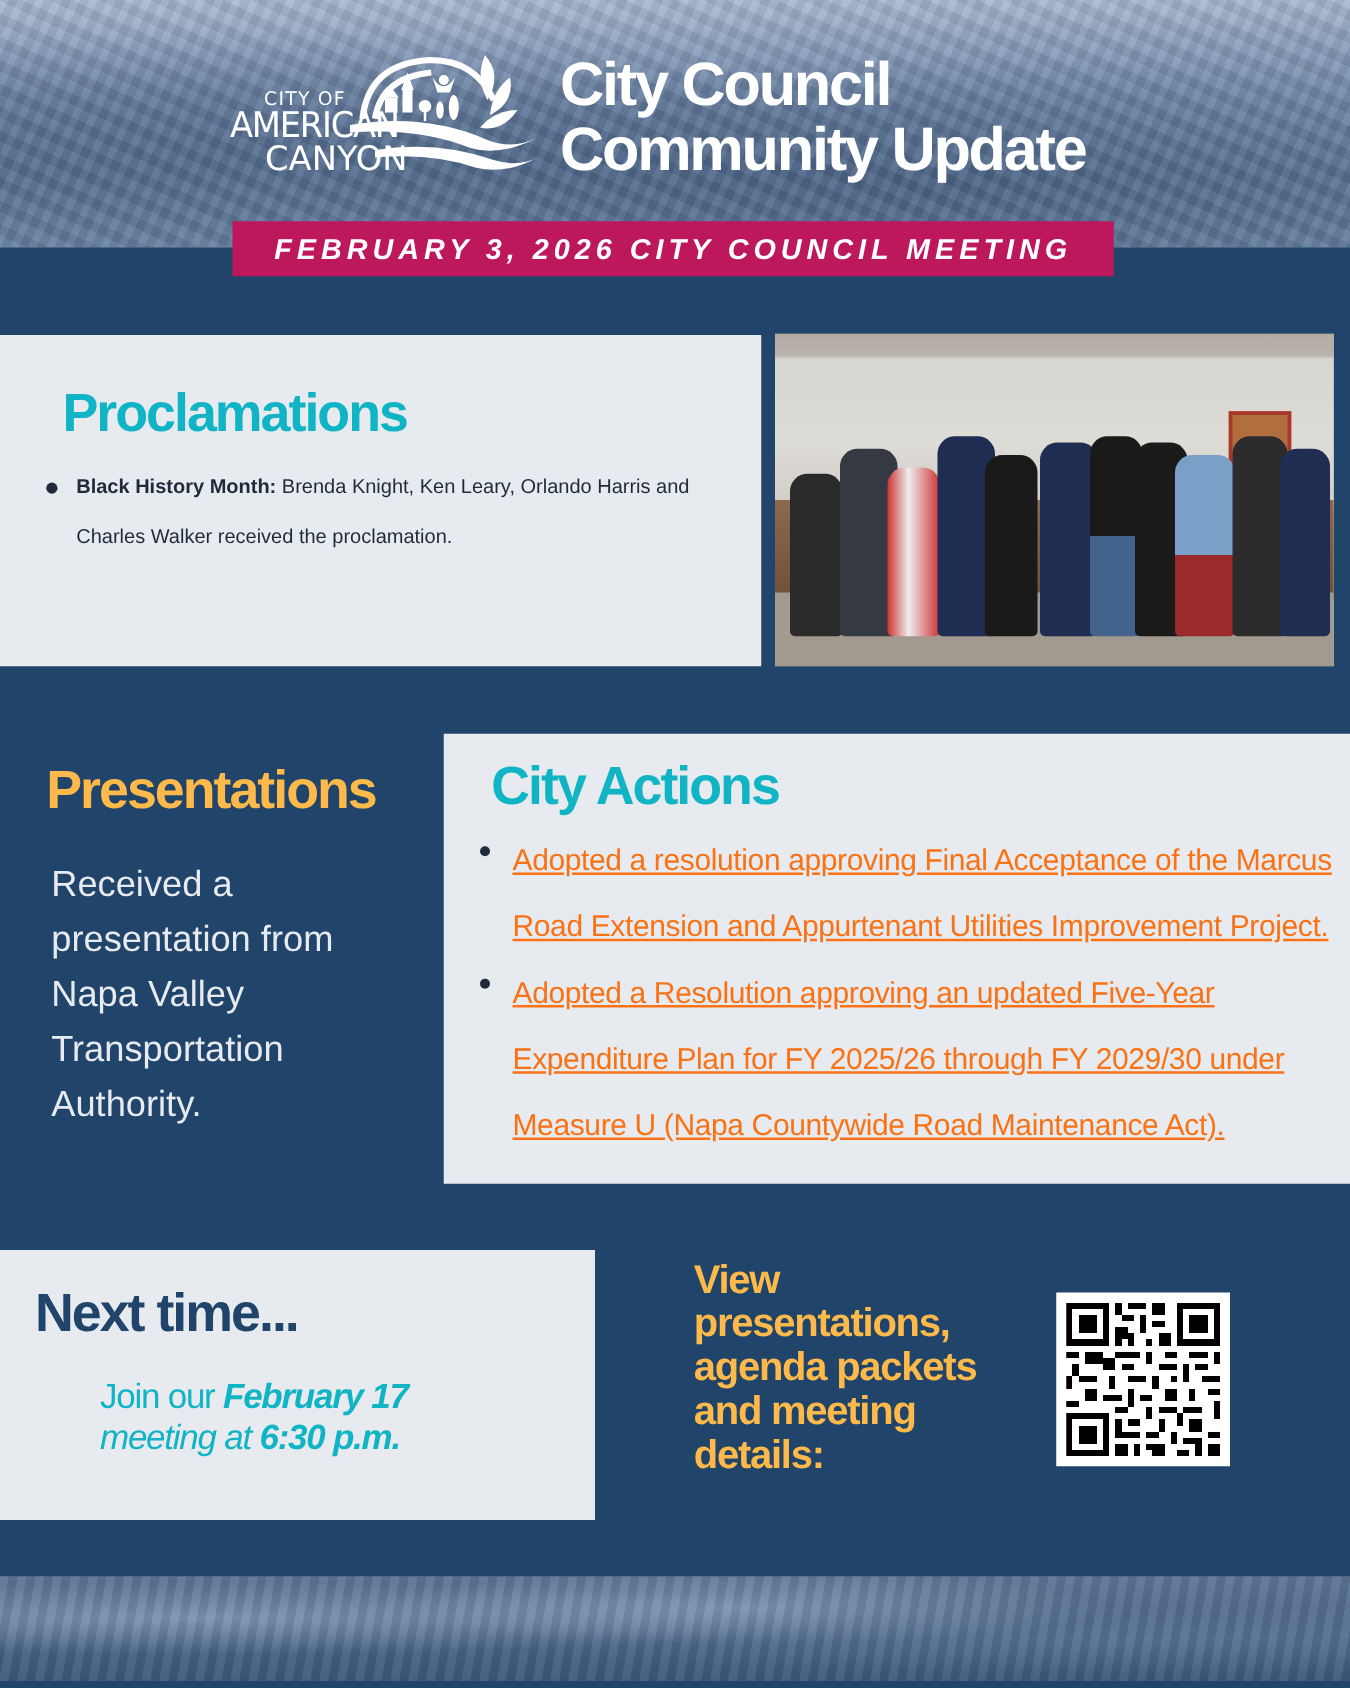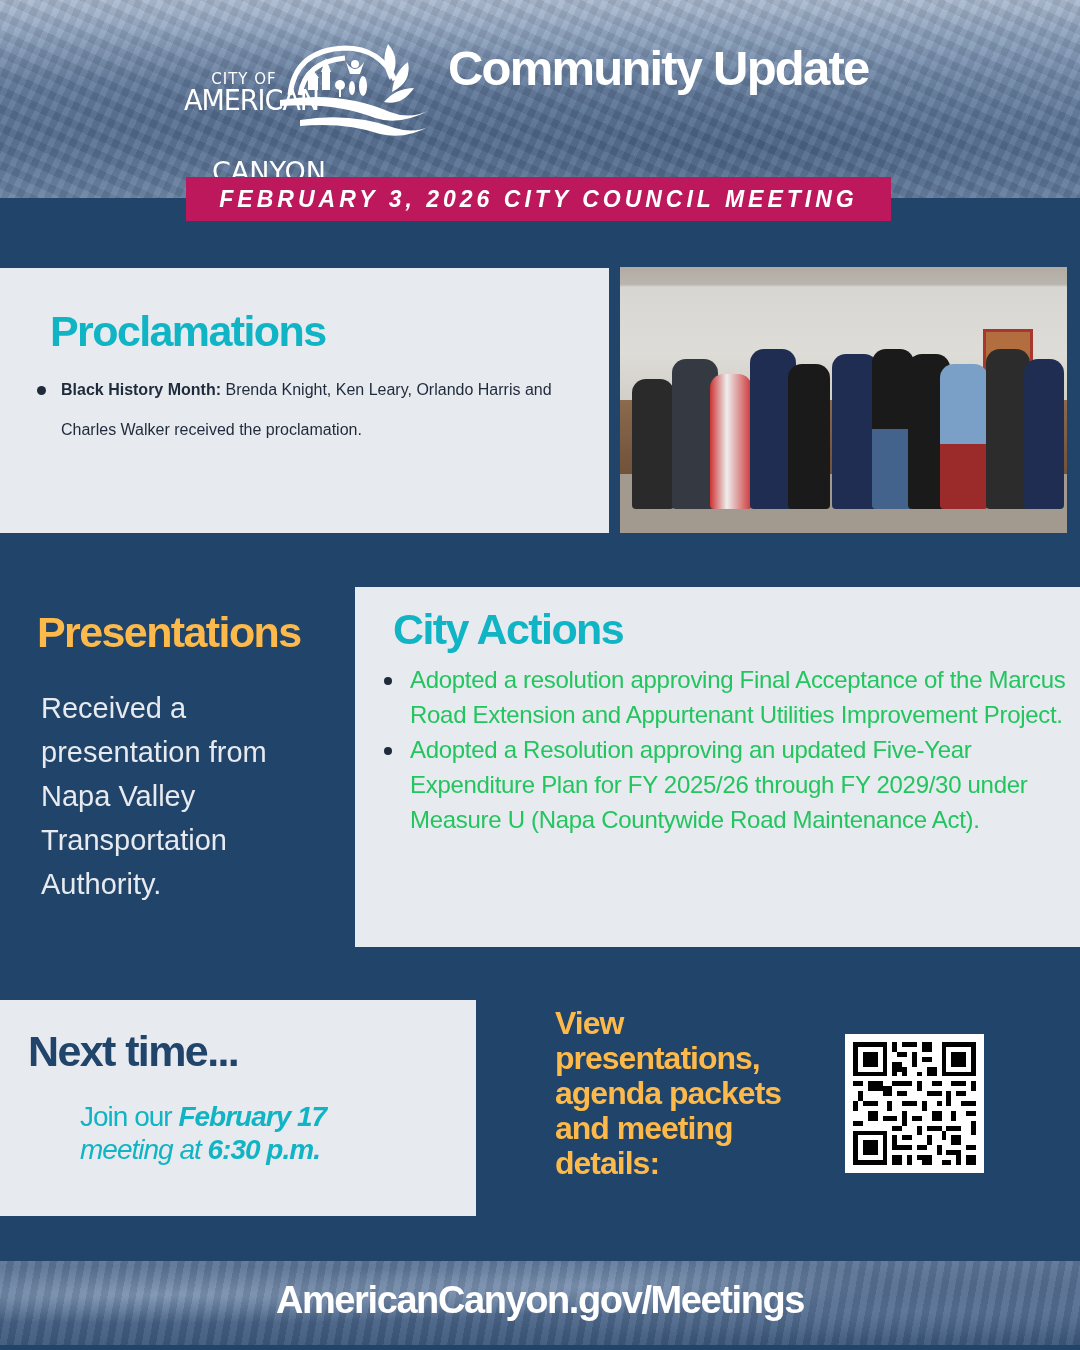--- a/index.html
+++ b/index.html
@@ -28,21 +28,21 @@
   .logo {
     position: absolute; left: 184px; top: 40px; width: 246px; height: 110px;
   }
   .logo-text {
     position: absolute; left: 0; top: 32px; width: 120px;
     color: #ffffff; text-align: center; line-height: 1;
     font-family: "DejaVu Sans", sans-serif;
   }
   .logo-text .cityof { font-size: 15px; letter-spacing: 1px; display: block; }
   .logo-text .american { font-size: 27px; letter-spacing: -1px; display: block; transform: scaleY(1.05); }
-  .logo-text .canyon { font-size: 27px; letter-spacing: 0px; display: block; padding-left: 28px; margin-top: 44px; }
+  .logo-text .canyon { font-size: 27px; letter-spacing: 0px; display: block; padding-left: 28px; }
   .logo svg { position: absolute; left: 96px; top: 0; }
   .title {
     position: absolute; left: 448px; top: 42px;
     color: #ffffff; font-weight: bold; font-size: 49px; line-height: 52px;
     letter-spacing: -1.8px;
   }
   .date-banner {
     position: absolute; left: 186px; top: 177px; width: 705px; height: 44px;
     background: #be185d; color: #ffffff;
     font-weight: bold; font-style: italic; font-size: 23px; letter-spacing: 4px;
@@ -76,22 +76,23 @@
     position: absolute; left: 37px; top: 611px; color: #fdb94a !important;
   }
   .pres-body {
     position: absolute; left: 41px; top: 686px; width: 300px;
     color: #e7eaef; font-size: 29px; line-height: 44px;
   }
   .actions { left: 355px; top: 587px; width: 725px; height: 360px; }
   .actions-h2 { position: absolute; left: 393px; top: 608px; }
   .actions-list {
     position: absolute; left: 384px; top: 662px; width: 690px;
-    list-style: none; color: #22c55e; font-size: 24px; line-height: 35px;
+    list-style: none; color: #f97316; font-size: 24px; line-height: 53px;
     letter-spacing: -0.3px;
+    text-decoration: underline;
   }
   .actions-list .bullet-row { padding-left: 26px; }
   .actions-list .bullet-row::before { top: 15px; width: 8px; height: 8px; }
   .next { left: 0; top: 1000px; width: 476px; height: 216px; }
   .next-h2 {
     position: absolute; left: 28px; top: 1030px;
     font-weight: bold; font-size: 43px; letter-spacing: -1.6px; color: #21446a; line-height: 1;
   }
   .next-body {
     position: absolute; left: 80px; top: 1100px; width: 380px;
@@ -155,20 +156,21 @@
         <path d="M108 4 Q122 20 110 40 Q100 22 108 4 Z"></path>
         <path d="M128 22 Q132 42 112 52 Q114 32 128 22 Z"></path>
         <path d="M134 48 Q122 66 104 62 Q116 48 134 48 Z"></path>
         <path d="M0 60 Q60 50 110 72 Q130 80 150 70 Q120 86 95 78 Q55 62 0 66 Z"></path>
         <path d="M20 80 Q70 72 115 88 Q135 94 150 86 Q125 100 100 94 Q65 82 20 86 Z"></path>
       </g>
     </svg>
   </div>
 
   <div class="title">
+    <div>City Council</div>
     <div>Community Update</div>
   </div>
 </div>
 
 <div class="date-banner">FEBRUARY 3, 2026 CITY COUNCIL MEETING</div>
 
 <div class="panel-light procl"></div>
 <h2 class="section procl-h2" style="position:absolute;left:36px;top:310px;margin-left:14px;">Proclamations</h2>
 <ul class="procl-list">
   <li class="bullet-row">
@@ -227,15 +229,14 @@
       <path d="M0 16h2v1h-2z M8 17h2v1h-2z M13 17h1v2h-1z M15 17h3v1h-3z M19 17h3v1h-3z M24 16h1v3h-1z"></path>
       <path d="M8 19h1v3h-1z M10 19h2v1h-2z M15 19h1v2h-1z M18 18h1v2h-1z M20 19h2v2h-2z"></path>
       <path d="M9 21h3v1h-3z M13 21h2v1h-2z M17 21h1v2h-1z M19 22h3v1h-3z M23 21h2v1h-2z"></path>
       <path d="M8 23h2v2h-2z M11 23h1v2h-1z M13 23h3v1h-3z M14 24h2v1h-2z M18 24h2v1h-2z M21 23h1v2h-1z M23 23h2v2h-2z"></path>
     </g>
   </svg>
 </div>
 
 <div class="footer">
   <div class="texture"></div>
-  <div class="footer-url">AmericanCanyon.gov/Meetings</div>
 </div>
 <div class="bottom-strip"></div>
 
 </body></html>

